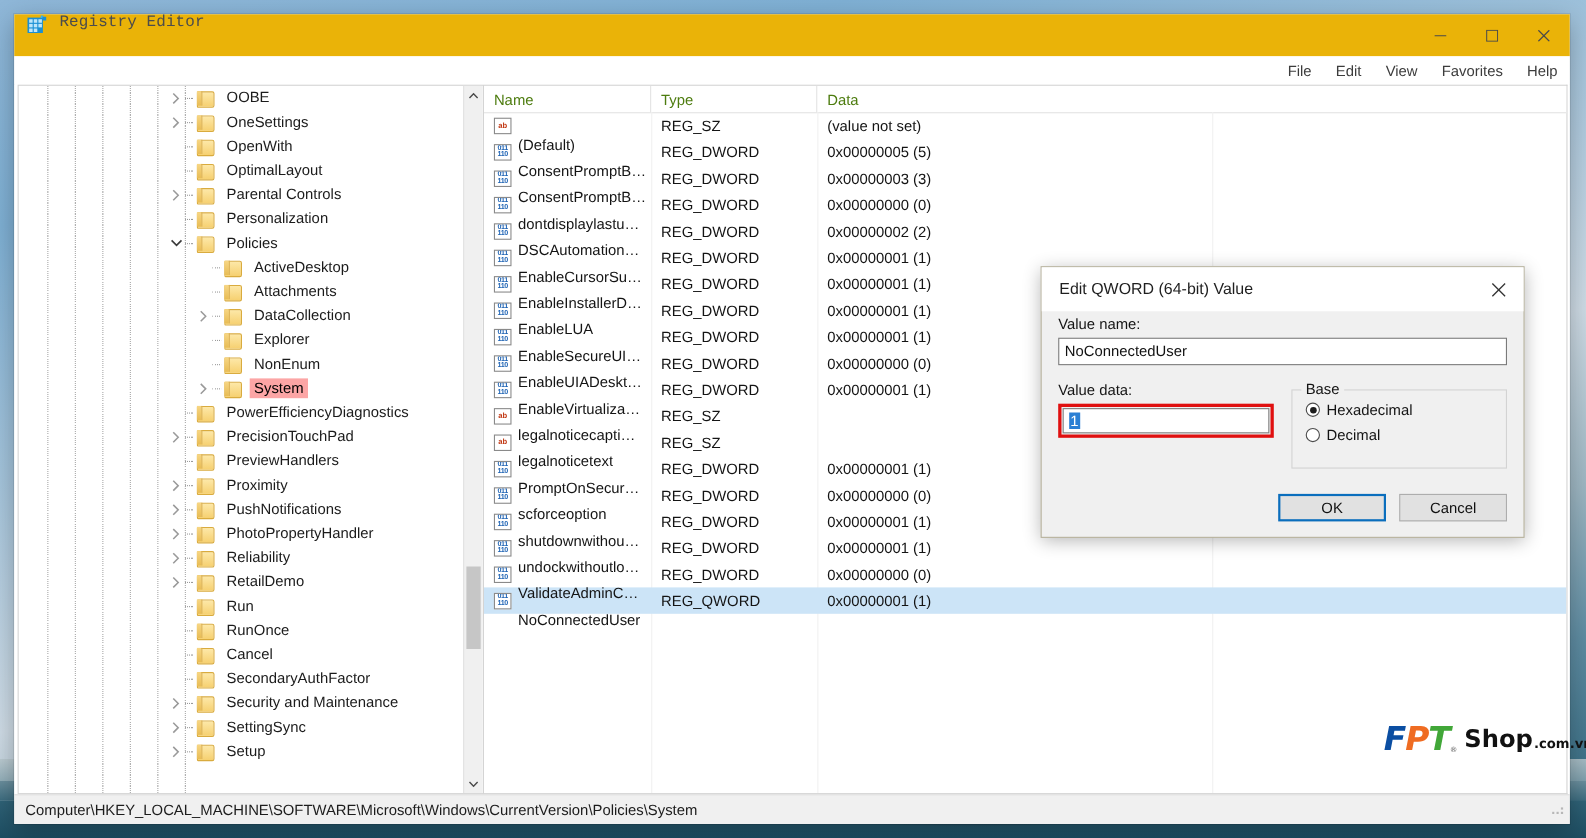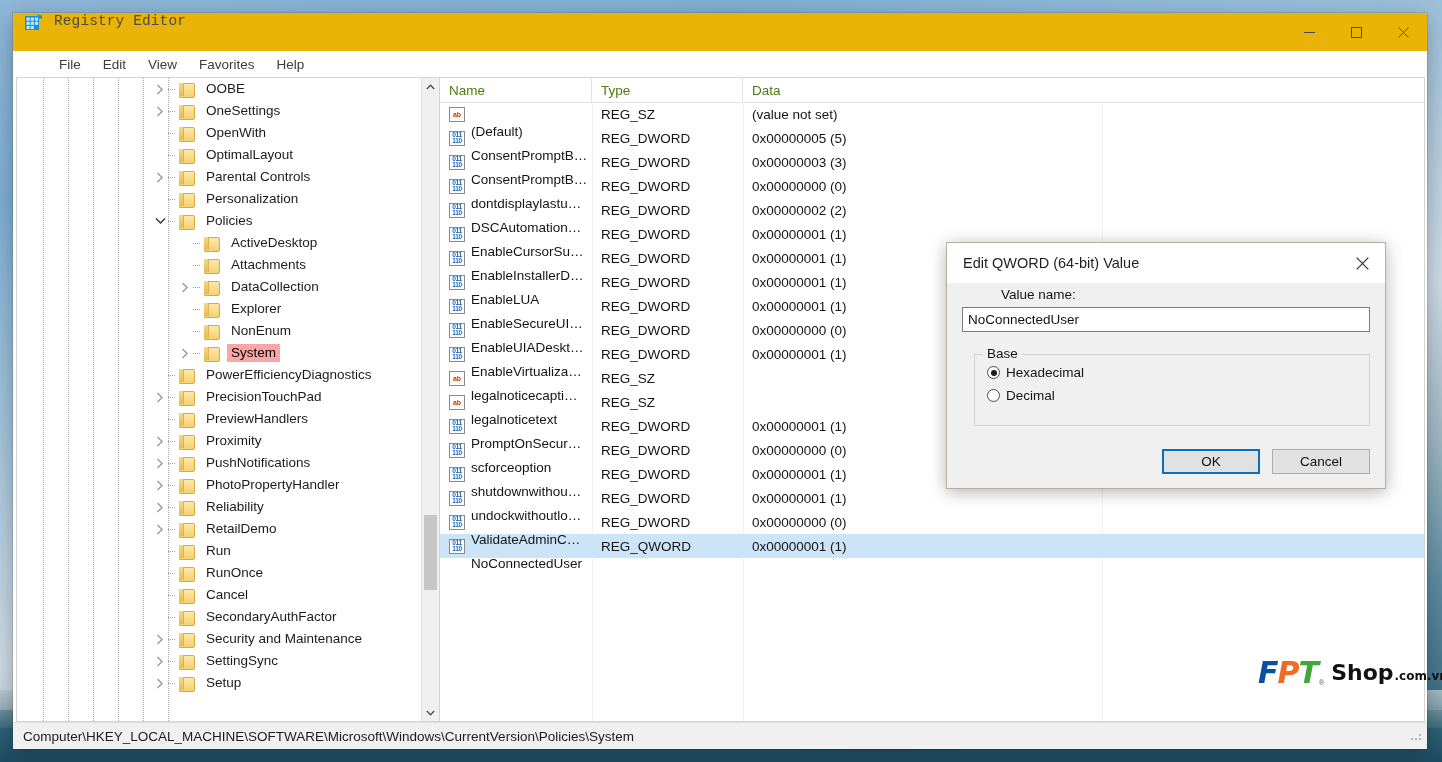--- a/index.html
+++ b/index.html
@@ -51,21 +51,21 @@
     width: 47px; height: 38px;
     display: flex; align-items: center; justify-content: center;
     color: #5a5a5a;
   }
 
   .menubar {
     height: 26px; min-height: 26px;
     display: flex; align-items: center;
     padding-left: 35px;
     background: #ffffff;
-    font-size: 13.5px; color: #3c3c3c;
+    font-size: 13.5px; color: #3c3c3c; justify-content: flex-end;
   }
   .menu-item { padding: 2px 11px; cursor: default; }
 
   .body-area {
     flex: 1;
     display: flex;
     padding: 0 2px 0 3px;
     min-height: 0;
     background: #ffffff;
   }
@@ -258,21 +258,21 @@
   }
   .dlg-title-text {
     margin-left: 16px; font-size: 14.5px; color: #1f1f1f;
   }
   .dlg-close {
     margin-left: auto; width: 45px; height: 40px;
     display: flex; align-items: center; justify-content: center;
     color: #333; font-size: 16px;
   }
   .dlg-body { flex: 1; position: relative; padding: 0 15px; }
-  .dlg-label { font-size: 13.5px; color: #141414; margin-top: 4px; margin-left: 39px; }
+  .dlg-label { font-size: 13.5px; color: #141414; margin-top: 4px; }
   .dlg-input {
     height: 25px; box-sizing: border-box;
     border: 1px solid #7a7a7a; background: #fff;
     font-size: 13.5px; color: #111;
     padding: 0 5px; display: flex; align-items: center;
     margin-top: 5px;
   }
   #value-name-input { width: 100%; }
   .valdata-row { display: flex; margin-top: 11px; }
   .valdata-left { width: 200px; }
@@ -953,20 +953,28 @@
     </span>
   </div>
 
   <div class="dlg-body">
     <div class="dlg-label">Value name:</div>
     <div class="dlg-input" id="value-name-input">
       <span>NoConnectedUser</span>
     </div>
 
     <div class="valdata-row">
+      <div class="valdata-left">
+        <div class="dlg-label">Value data:</div>
+        <div class="valdata-redbox">
+          <div class="dlg-input" id="value-data-input">
+            <span class="sel-text">1</span>
+          </div>
+        </div>
+      </div>
 
       <div class="base-group">
         <span class="base-legend">Base</span>
         <div class="radio-row">
           <span class="radio checked"></span>
           <span>Hexadecimal</span>
         </div>
         <div class="radio-row">
           <span class="radio"></span>
           <span>Decimal</span>

